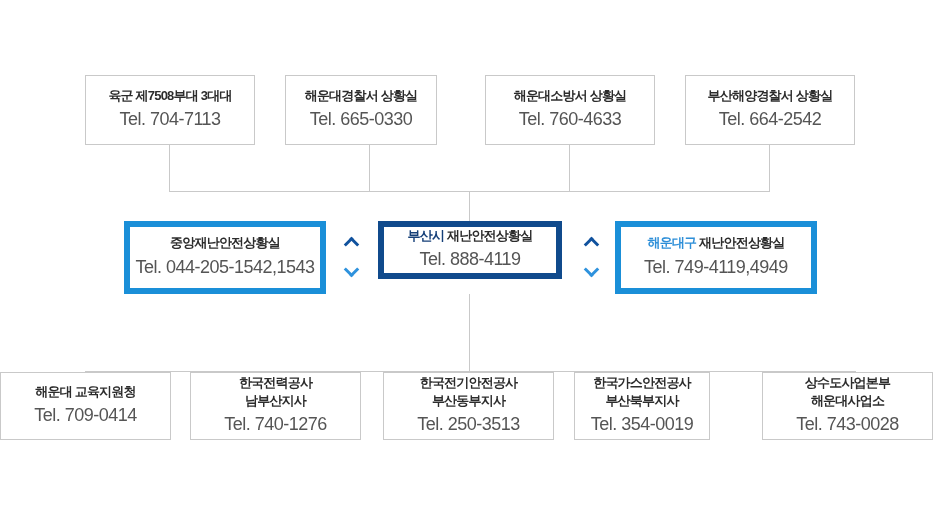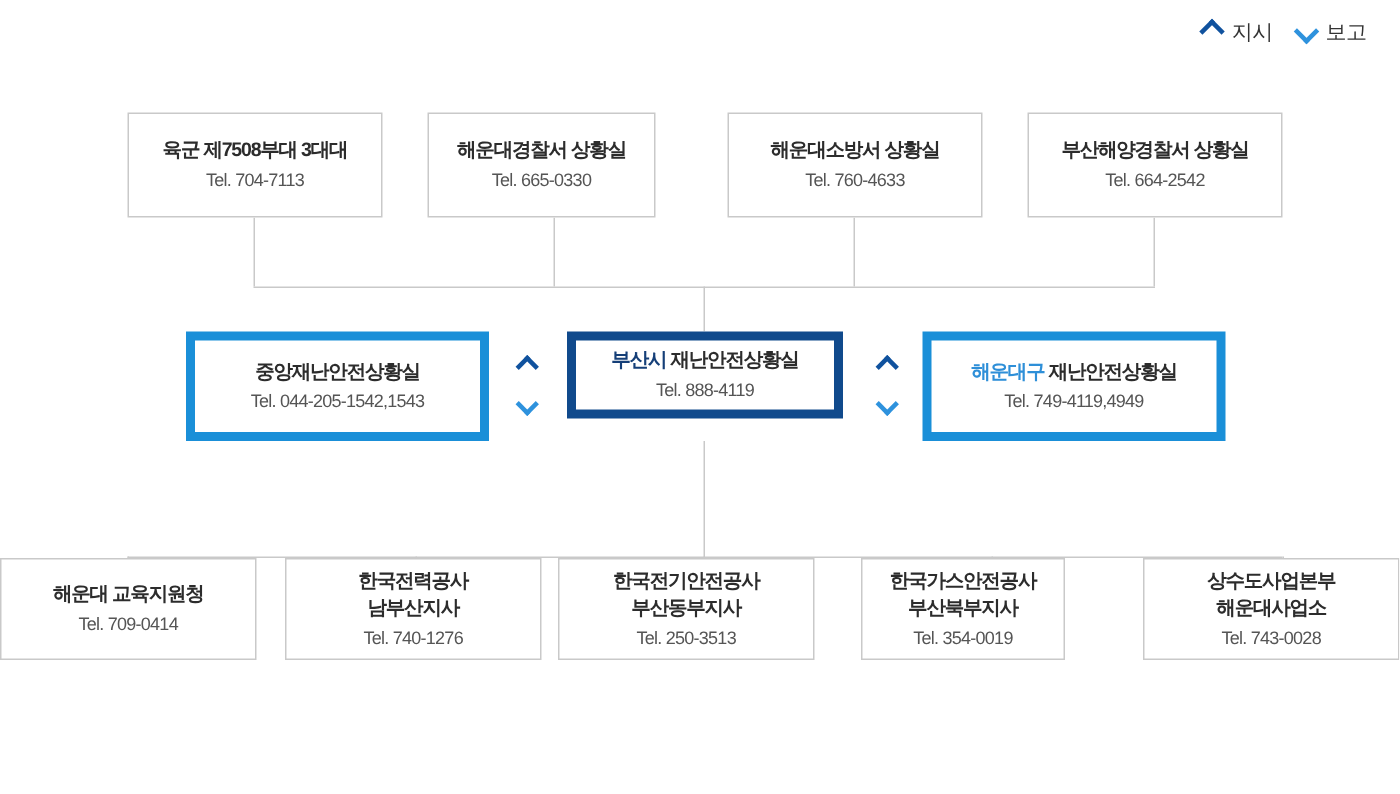--- a/index.html
+++ b/index.html
@@ -73,21 +73,21 @@
     font-size: 13px;
     font-weight: bold;
     color: #2c2c2c;
     letter-spacing: -0.8px;
     line-height: 1.35;
     white-space: nowrap;
   }
   .node .ttl .hl-navy { color: #153f78; }
   .node .ttl .hl-blue { color: #2e8fd8; }
   .node .tel {
-    font-size: 12px;
+    font-size: 18px;
     color: #555555;
     letter-spacing: -0.5px;
     line-height: 1.5;
     margin-top: 2px;
     white-space: nowrap;
   }
 
   .node-plain {
     border: 1px solid #c9c9c9;
   }
@@ -116,30 +116,20 @@
     justify-content: center;
     gap: 14px;
   }
   .xchg .chev { width: 8px; height: 8px; }
 </style>
 </head>
 <body>
 
 <div id="stage">
 
-  <div class="legend">
-    <div class="legend-item">
-      <span class="chev chev-right"></span>
-      <span class="legend-label">지시</span>
-    </div>
-    <div class="legend-item">
-      <span class="chev chev-left"></span>
-      <span class="legend-label">보고</span>
-    </div>
-  </div>
 
   <div class="ln ln-v" style="left:169px; top:145px; height:46px;"></div>
   <div class="ln ln-v" style="left:369px; top:145px; height:46px;"></div>
   <div class="ln ln-v" style="left:569px; top:145px; height:46px;"></div>
   <div class="ln ln-v" style="left:769px; top:145px; height:46px;"></div>
 
   <div class="ln ln-h" style="left:169px; top:191px; width:601px;"></div>
 
   <div class="ln ln-v" style="left:469px; top:191px; height:30px;"></div>
 
@@ -196,21 +186,21 @@
     <div class="ttl">해운대 교육지원청</div>
     <div class="tel">Tel. 709-0414</div>
   </div>
 
   <div class="node node-plain" style="left:190px; top:372px; width:171px; height:68px;">
     <div class="ttl">한국전력공사</div>
     <div class="ttl">남부산지사</div>
     <div class="tel">Tel. 740-1276</div>
   </div>
 
-  <div class="node node-plain" style="left:372px; top:372px; width:171px; height:68px;">
+  <div class="node node-plain" style="left:383px; top:372px; width:171px; height:68px;">
     <div class="ttl">한국전기안전공사</div>
     <div class="ttl">부산동부지사</div>
     <div class="tel">Tel. 250-3513</div>
   </div>
 
   <div class="node node-plain" style="left:574px; top:372px; width:136px; height:68px;">
     <div class="ttl">한국가스안전공사</div>
     <div class="ttl">부산북부지사</div>
     <div class="tel">Tel. 354-0019</div>
   </div>

